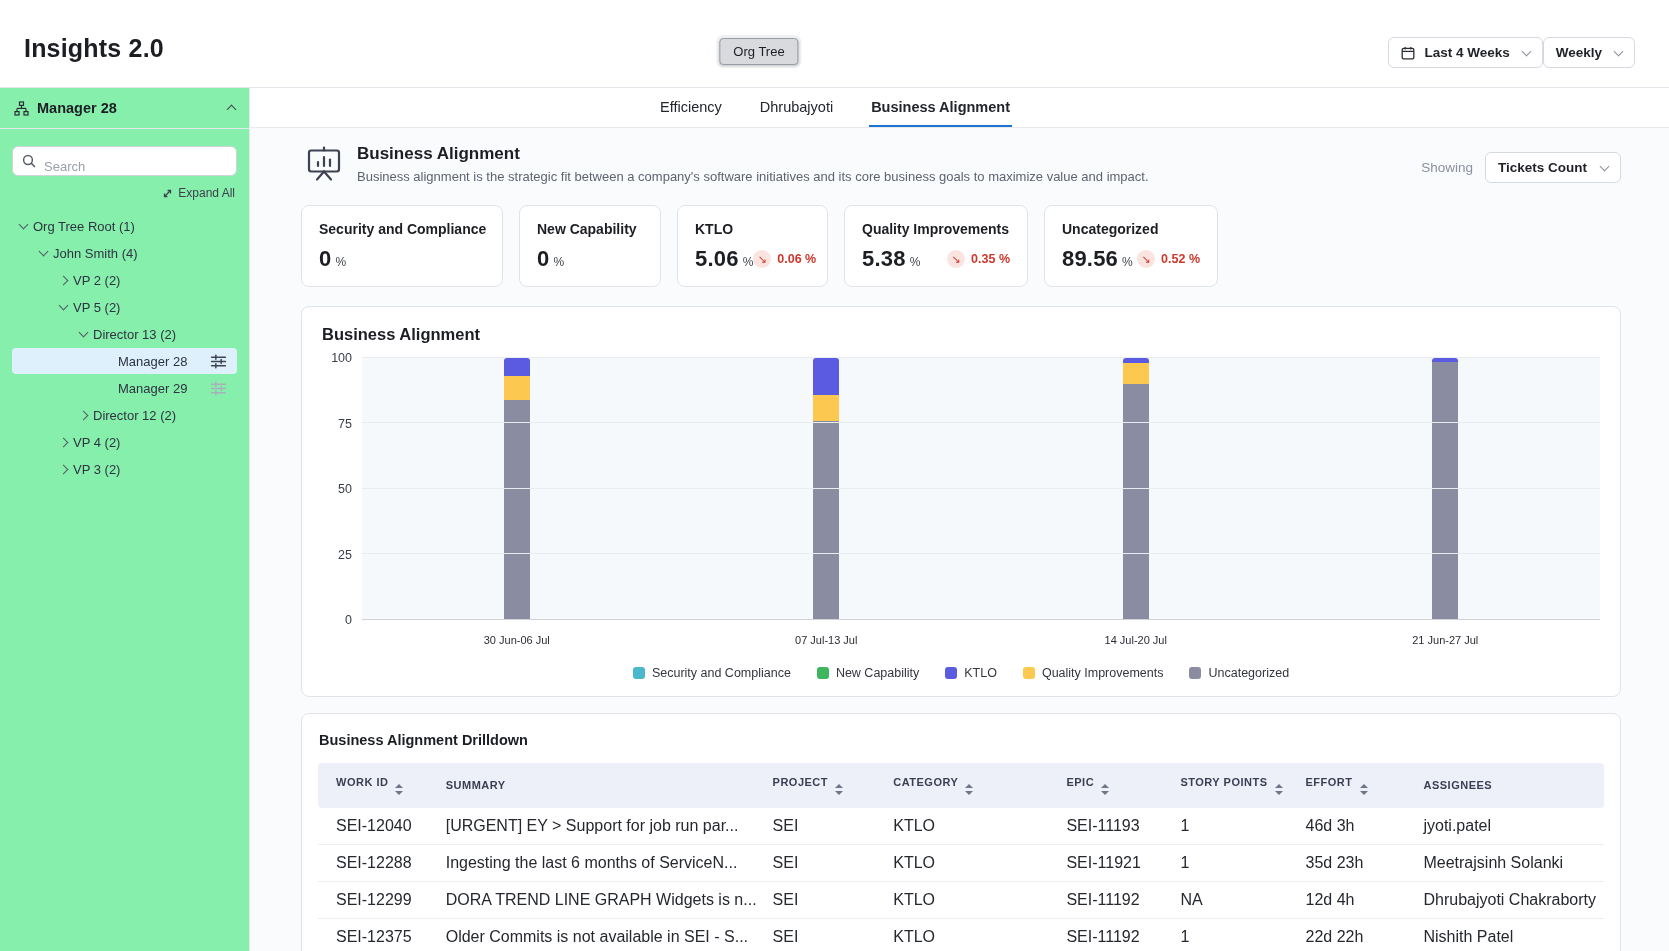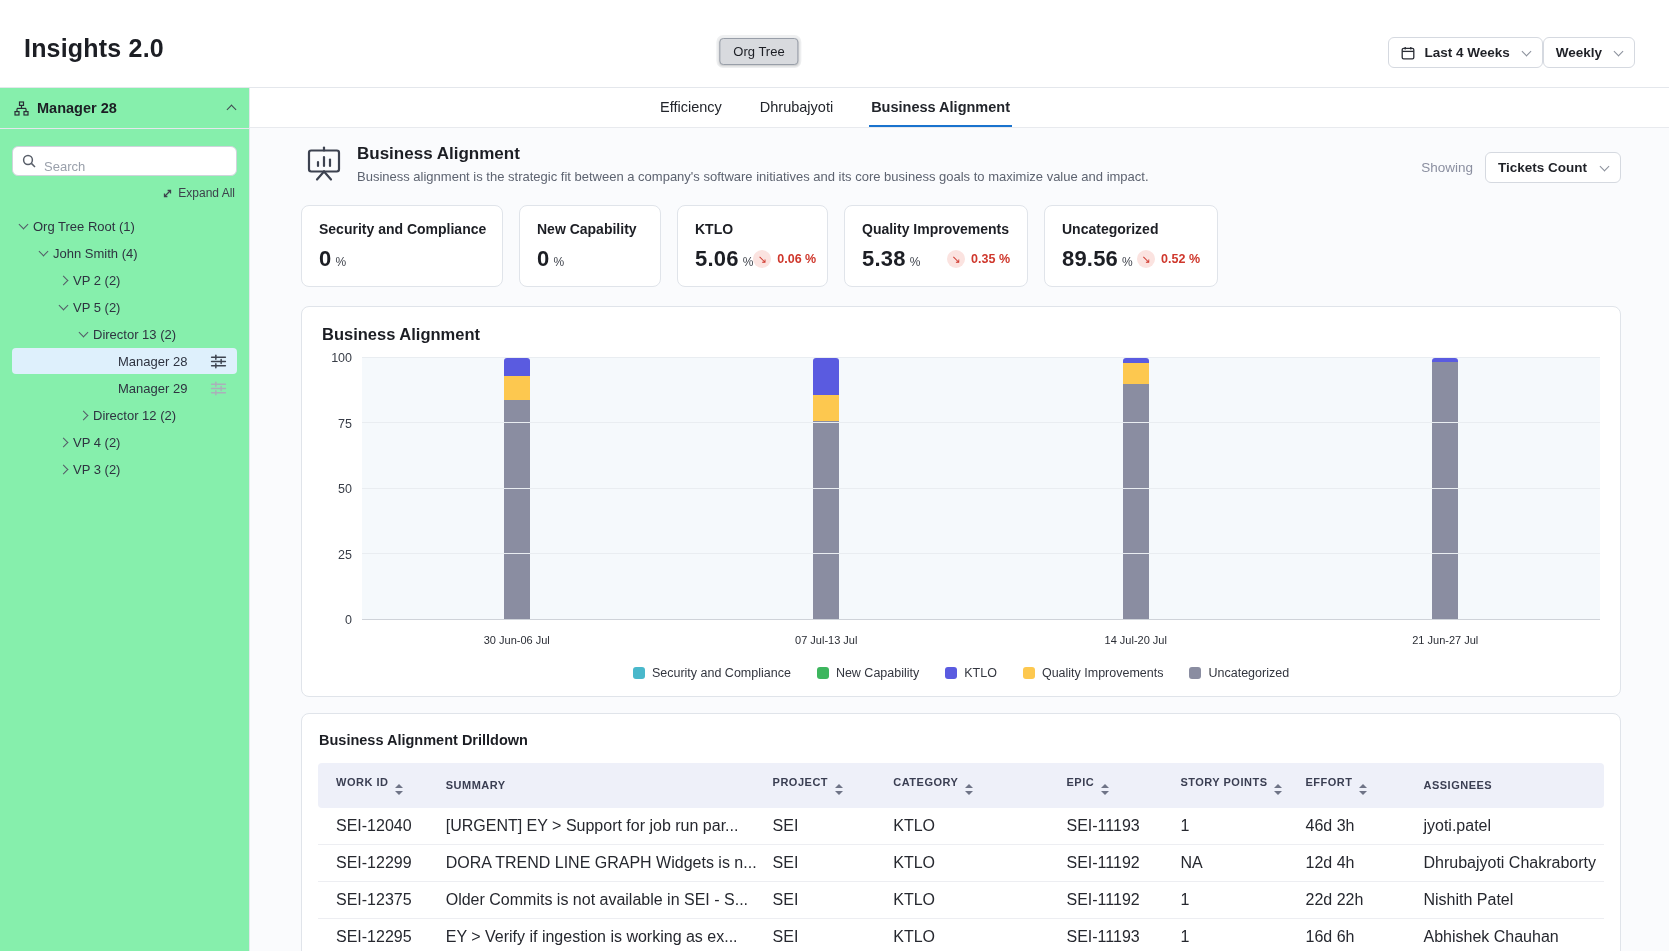--- a/index.html
+++ b/index.html
@@ -462,20 +462,30 @@
                 <td>SEI-12040</td>
                 <td>[URGENT] EY &gt; Support for job run par...</td>
                 <td>SEI</td>
                 <td>KTLO</td>
                 <td>SEI-11193</td>
                 <td>1</td>
                 <td>46d 3h</td>
                 <td>jyoti.patel</td>
               </tr>
               <tr>
+                <td>SEI-12288</td>
+                <td>Ingesting the last 6 months of ServiceN...</td>
+                <td>SEI</td>
+                <td>KTLO</td>
+                <td>SEI-11921</td>
+                <td>1</td>
+                <td>35d 23h</td>
+                <td>Meetrajsinh Solanki</td>
+              </tr>
+              <tr>
                 <td>SEI-12299</td>
                 <td>DORA TREND LINE GRAPH Widgets is n...</td>
                 <td>SEI</td>
                 <td>KTLO</td>
                 <td>SEI-11192</td>
                 <td>NA</td>
                 <td>12d 4h</td>
                 <td>Dhrubajyoti Chakraborty</td>
               </tr>
               <tr>

